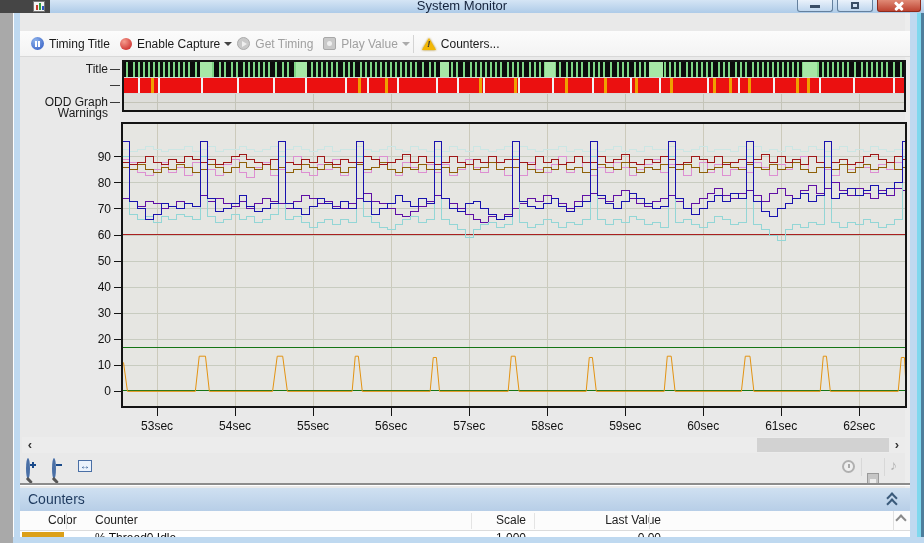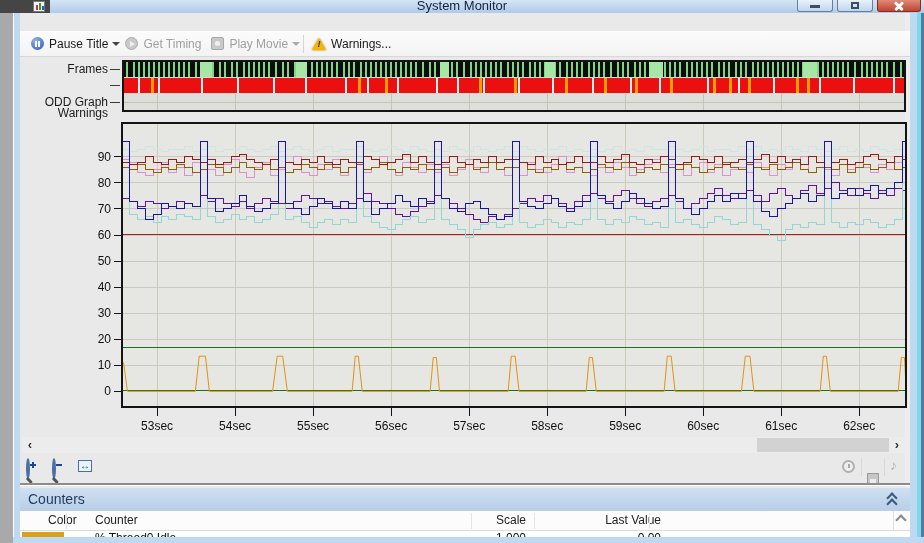--- a/index.html
+++ b/index.html
@@ -137,46 +137,50 @@
   <div class="abs right-cyan"></div>
   <div class="abs right-steel"></div>
   <div class="abs bottom-blue"></div>
 
 
   <div class="abs toolbar">
     <div class="tbtn">
       <span class="ico-pause">
           <i></i>
         </span>
-      <span>Pause Title</span>
+      <span>Timing Title</span>
+    </div>
+    <div class="tbtn">
+      <span class="ico-rec"></span>
+      <span>Enable Capture</span>
     </div>
     <span class="drop"></span>
     <div class="tbtn disabled">
       <span class="ico-graycircle">
           <i></i>
         </span>
       <span>Get Timing</span>
     </div>
     <div class="tbtn disabled">
       <span class="ico-movie">
           <i></i>
         </span>
-      <span>Play Movie</span>
+      <span>Play Value</span>
     </div>
     <span class="drop disabled"></span>
     <span class="tsep"></span>
     <div class="tbtn">
       <span class="ico-warn">
           <i></i>
         </span>
-      <span>Warnings...</span>
+      <span>Counters...</span>
     </div>
   </div>
 
-  <div class="abs strip-label" style="top:62px;">Frames</div>
+  <div class="abs strip-label" style="top:62px;">Title</div>
   <div class="abs strip-dash" style="top:69px;"></div>
   <div class="abs strip-label" style="top:78px;margin-top:28px;">Warnings</div>
   <div class="abs strip-dash" style="top:85px;"></div>
   <div class="abs strip-label" style="top:95px;">ODD Graph</div>
   <div class="abs strip-dash" style="top:102px;"></div>
 
   <div class="abs bars-box">
     <div class="bar" id="frames-bar">
         <i style="left:2px;width:2px;background:#7ED584"></i>
         <i style="left:9px;width:2px;background:#7ED584"></i>

